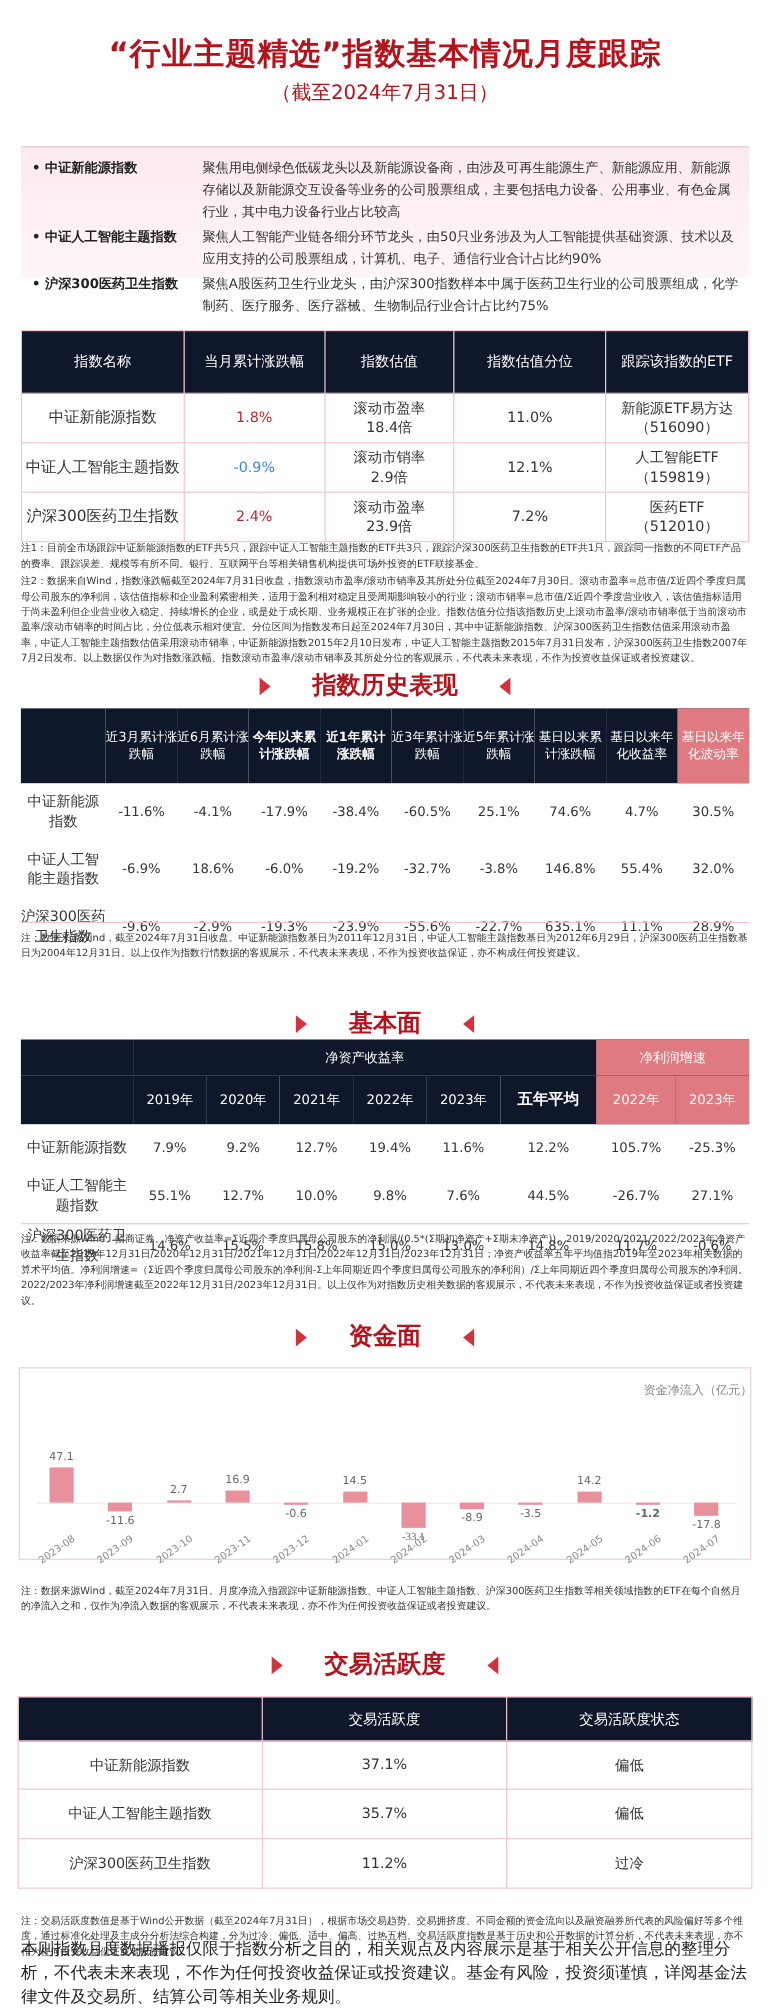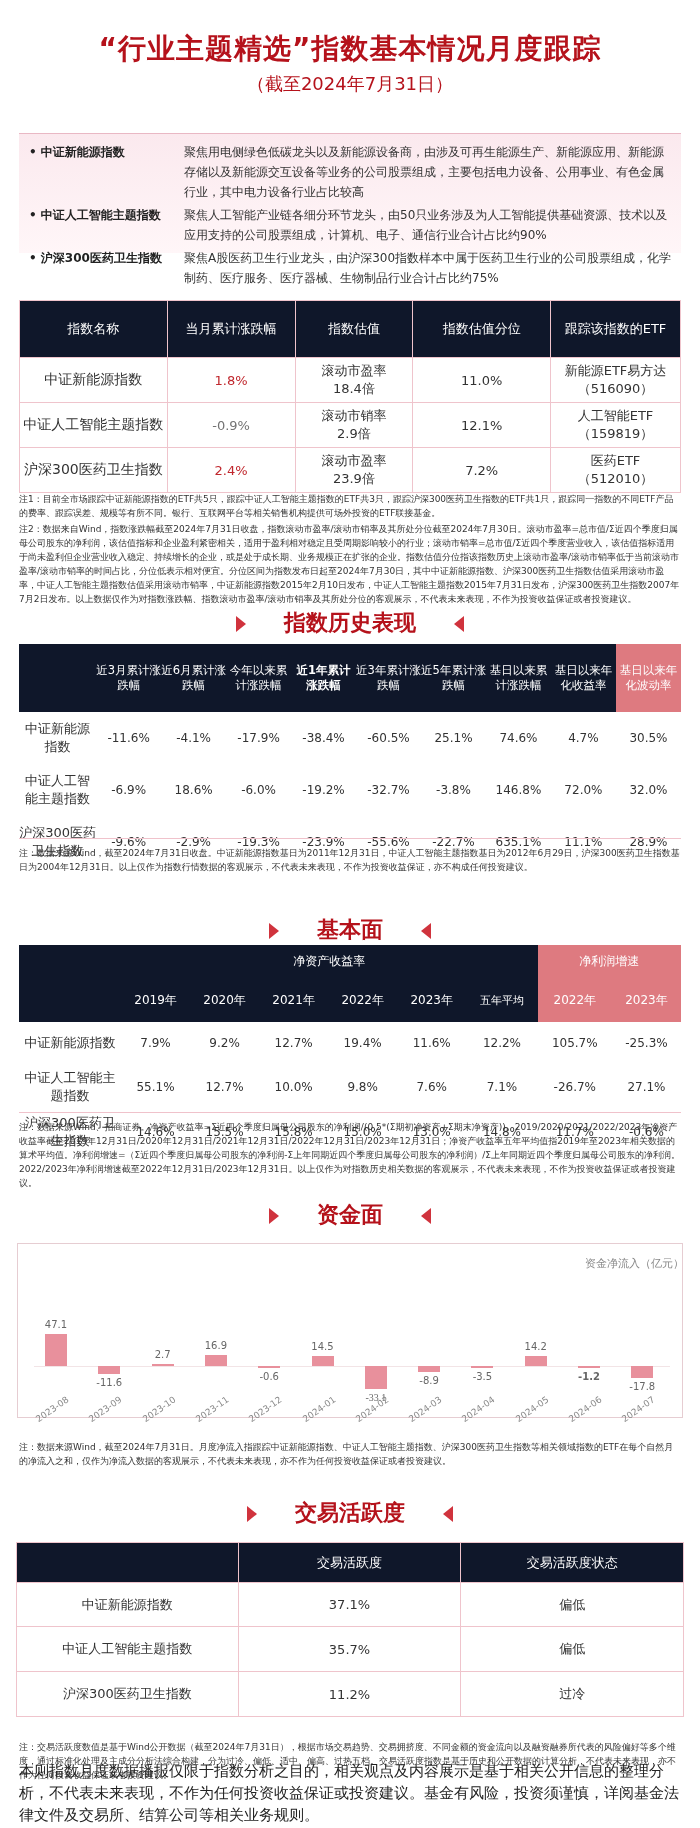--- a/index.html
+++ b/index.html
@@ -7,21 +7,21 @@
 .title{position:absolute;top:30px;left:0;width:700px;text-align:center;color:#b5121b;font-size:28px;font-weight:bold;letter-spacing:1px}
 .subtitle{position:absolute;top:72px;left:0;width:700px;text-align:center;color:#b5121b;font-size:18px}
 .intro{position:absolute;top:133px;left:19px;width:662px;height:120px;background:linear-gradient(#fbe9ee,#fff6f8);border-top:1px solid #e9b8c4}
 .intro-row{position:absolute;left:0;width:662px;font-size:12px;line-height:20px}
 .intro-name{position:absolute;left:10px;font-weight:bold;color:#222}
 .intro-desc{position:absolute;left:165px;width:490px;color:#333}
 .tbl{position:absolute;border-collapse:collapse;font-size:13px}
 .hdr{background:#0f172a;color:#fff}
 .hdr2{background:#de7a80;color:#fff}
 .t1 td,.t1 th{border:1px solid #efc4cc;text-align:center;font-weight:normal}
-.red{color:#c0272d}.green{color:#737373}
+.red{color:#c0272d}.green{color:#3b82f6}
 .note{position:absolute;left:19px;width:662px;font-size:9px;line-height:14px;color:#333}
 .sec-title{position:absolute;left:0;width:700px;text-align:center;color:#b5121b;font-size:22px;font-weight:bold}
 .arrow-r,.arrow-l{display:inline-block;width:0;height:0;border-top:8px solid transparent;border-bottom:8px solid transparent;vertical-align:middle;margin:0 38px}
 .arrow-r{border-left:10px solid #d0333d}
 .arrow-l{border-right:10px solid #d0333d}
 .row-line{position:absolute;left:19px;width:662px;height:1px;background:#f0c2cb}
 .t2 td{text-align:center;font-size:12px}
 .chart{position:absolute;left:17px;top:1243px;width:666px;height:175px;border:1px solid #e6cdd2;background:#fff}
 .bar{position:absolute;width:22px;background:#e8909c}
 .blabel{position:absolute;font-size:10px;color:#666;width:40px;text-align:center}
@@ -104,21 +104,21 @@
 
 <div class="sec-title" style="top:608px">
   <span class="arrow-r"></span><span>指数历史表现</span><span class="arrow-l"></span>
 </div>
 <table class="tbl t2" style="left:19px;top:644px;width:662px">
   <tbody>
       <tr class="hdr" style="height:68px">
     <th style="width:76px"></th>
     <th style="width:64px;font-weight:normal;font-size:11.5px">近3月累计涨跌幅</th>
     <th style="width:64px;font-weight:normal;font-size:11.5px">近6月累计涨跌幅</th>
-    <th style="width:64px;font-weight:normal;font-size:11.5px">今年以来累计涨跌幅</th>
+    <th style="width:64px;font-weight:bold;font-size:11.5px">今年以来累计涨跌幅</th>
     <th style="width:64px;font-weight:bold;font-size:11.5px">近1年累计涨跌幅</th>
     <th style="width:64px;font-weight:normal;font-size:11.5px">近3年累计涨跌幅</th>
     <th style="width:64px;font-weight:normal;font-size:11.5px">近5年累计涨跌幅</th>
     <th style="width:64px;font-weight:normal;font-size:11.5px">基日以来累计涨跌幅</th>
     <th style="width:64px;font-weight:normal;font-size:11.5px">基日以来年化收益率</th>
     <th class="hdr2" style="width:64px;font-weight:normal;font-size:11.5px">基日以来年化波动率</th>
   </tr>
   <tr style="height:52px">
     <td style="font-size:13px">中证新能源指数</td>
     <td>-11.6%</td>
@@ -133,21 +133,21 @@
   </tr>
   <tr style="height:52px">
     <td style="font-size:13px">中证人工智能主题指数</td>
     <td>-6.9%</td>
     <td>18.6%</td>
     <td>-6.0%</td>
     <td>-19.2%</td>
     <td>-32.7%</td>
     <td>-3.8%</td>
     <td>146.8%</td>
-    <td>72.0%</td>
+    <td>55.4%</td>
     <td>32.0%</td>
   </tr>
   <tr style="height:52px">
     <td style="font-size:13px">沪深300医药卫生指数</td>
     <td>-9.6%</td>
     <td>-2.9%</td>
     <td>-19.3%</td>
     <td>-23.9%</td>
     <td>-55.6%</td>
     <td>-22.7%</td>
@@ -170,21 +170,21 @@
     <th colspan="6" style="font-weight:normal;font-size:12px">净资产收益率</th>
     <th colspan="2" class="hdr2" style="font-weight:normal;font-size:12px">净利润增速</th>
   </tr>
   <tr class="hdr" style="height:44px">
     <th></th>
     <th style="font-weight:normal;font-size:12px">2019年</th>
     <th style="font-weight:normal;font-size:12px">2020年</th>
     <th style="font-weight:normal;font-size:12px">2021年</th>
     <th style="font-weight:normal;font-size:12px">2022年</th>
     <th style="font-weight:normal;font-size:12px">2023年</th>
-    <th style="font-weight:normal;font-size:11px">五年平均</th>
+    <th style="font-weight:bold;font-size:14px">五年平均</th>
     <th class="hdr2" style="font-weight:normal;font-size:12px">2022年</th>
     <th class="hdr2" style="font-weight:normal;font-size:12px">2023年</th>
   </tr>
   <tr style="height:42px">
     <td style="font-size:13px">中证新能源指数</td>
     <td>7.9%</td>
     <td>9.2%</td>
     <td>12.7%</td>
     <td>19.4%</td>
     <td>11.6%</td>
@@ -192,21 +192,21 @@
     <td>105.7%</td>
     <td>-25.3%</td>
   </tr>
   <tr style="height:45px">
     <td style="font-size:13px">中证人工智能主题指数</td>
     <td>55.1%</td>
     <td>12.7%</td>
     <td>10.0%</td>
     <td>9.8%</td>
     <td>7.6%</td>
-    <td>7.1%</td>
+    <td>44.5%</td>
     <td>-26.7%</td>
     <td>27.1%</td>
   </tr>
   <tr style="height:45px">
     <td style="font-size:13px">沪深300医药卫生指数</td>
     <td>14.6%</td>
     <td>15.5%</td>
     <td>15.8%</td>
     <td>15.0%</td>
     <td>13.0%</td>

